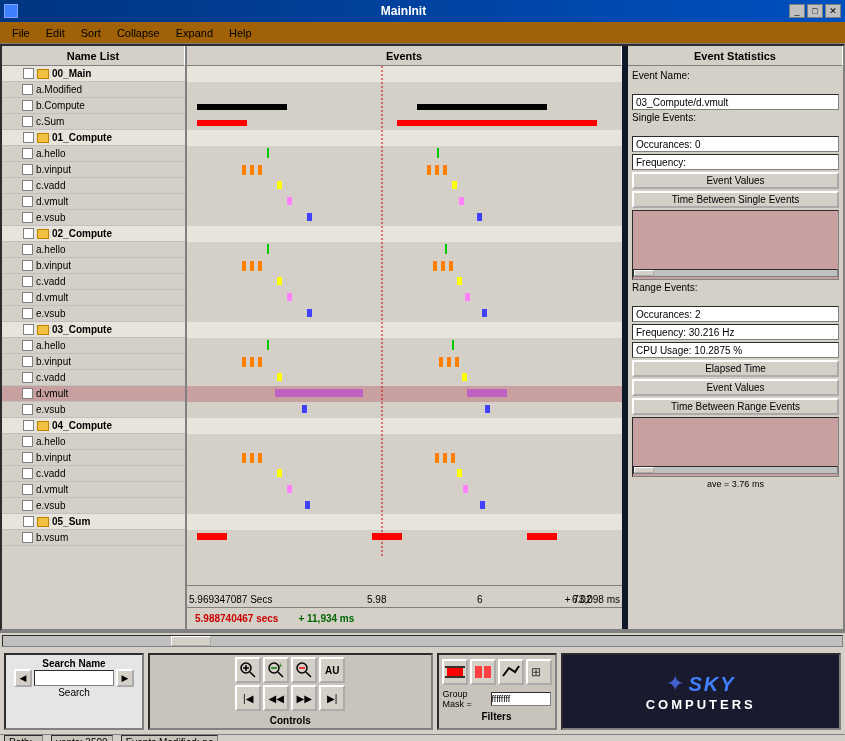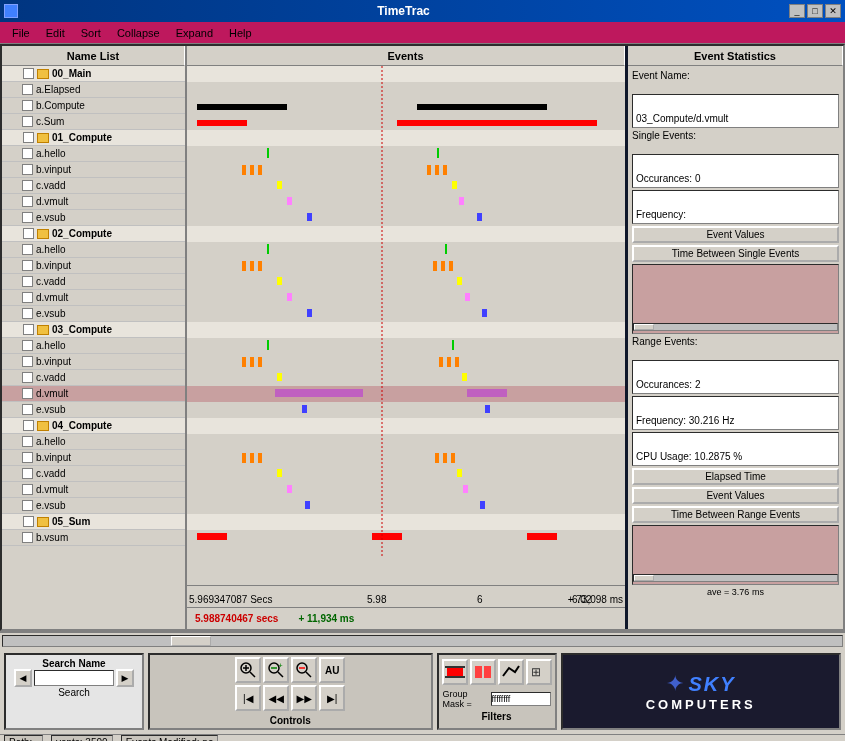--- a/index.html
+++ b/index.html
@@ -21,21 +21,21 @@
     .title-bar-title { font-size: 12px; font-weight: bold; flex: 1; text-align: center; }
     .title-bar-buttons { display: flex; gap: 2px; }
     .tb-btn {
       width: 16px; height: 14px; background: #c0c0c0; border: 1px solid #808080;
       font-size: 9px; display: flex; align-items: center; justify-content: center;
       cursor: pointer; color: black;
     }
 
     
     .menu-bar {
-      background: #be185d;
+      background: #a16207;
       height: 22px;
       display: flex;
       align-items: center;
       padding: 0 4px;
       border-bottom: 1px solid #808080;
     }
     .menu-item {
       padding: 2px 8px;
       cursor: pointer;
       font-size: 11px;
@@ -72,21 +72,21 @@
       padding: 2px 4px;
       font-weight: bold;
       text-align: center;
       height: 20px;
       line-height: 16px;
     }
 
     
     .events-panel {
       flex: 1;
-      border-right: 3px solid #0f172a;
+      border-right: 6px solid #0f172a;
       background: #d4d0c8;
       overflow: hidden;
       position: relative;
     }
 
     
     .stats-panel {
       width: 215px;
       min-width: 215px;
       background: #d4d0c8;
@@ -267,21 +267,21 @@
     }
 
     
     .stats-content { padding: 4px; }
     .stats-label { font-size: 10px; margin-bottom: 13px; }
     .stats-field {
       background: white;
       border: 1px inset #808080;
       height: 16px;
       line-height: 16px;
-      padding: 16px 3px;
+      padding: 0 3px;
       font-size: 10px;
       margin-bottom: 2px;
       white-space: nowrap;
       overflow: hidden;
     }
     .stats-btn {
       background: #d4d0c8;
       border: 2px outset #ffffff;
       padding: 1px 4px;
       font-size: 10px;
@@ -328,21 +328,21 @@
       top: 0;
     }
   </style>
 </head>
 <body>
 
 <div class="title-bar">
   <div class="title-bar-left">
     <div class="title-bar-icon"></div>
   </div>
-  <span class="title-bar-title">TimeTrac</span>
+  <span class="title-bar-title">MainInit</span>
   <div class="title-bar-buttons">
     <div class="tb-btn">_</div>
     <div class="tb-btn">□</div>
     <div class="tb-btn">✕</div>
   </div>
 </div>
 
 <div class="menu-bar">
   <span class="menu-item">File</span>
   <span class="menu-item">Edit</span>
@@ -358,21 +358,21 @@
     <div class="name-list-panel">
       <div class="panel-header">Name List</div>
 
       <div class="name-row group">
         <div class="checkbox"></div>
         <div class="folder-icon"></div>
         <span>00_Main</span>
       </div>
       <div class="name-row" style="padding-left:20px;">
         <div class="checkbox"></div>
-        <span>a.Elapsed</span>
+        <span>a.Modified</span>
       </div>
       <div class="name-row" style="padding-left:20px;">
         <div class="checkbox"></div>
         <span>b.Compute</span>
       </div>
       <div class="name-row" style="padding-left:20px;">
         <div class="checkbox"></div>
         <span>c.Sum</span>
       </div>
 

